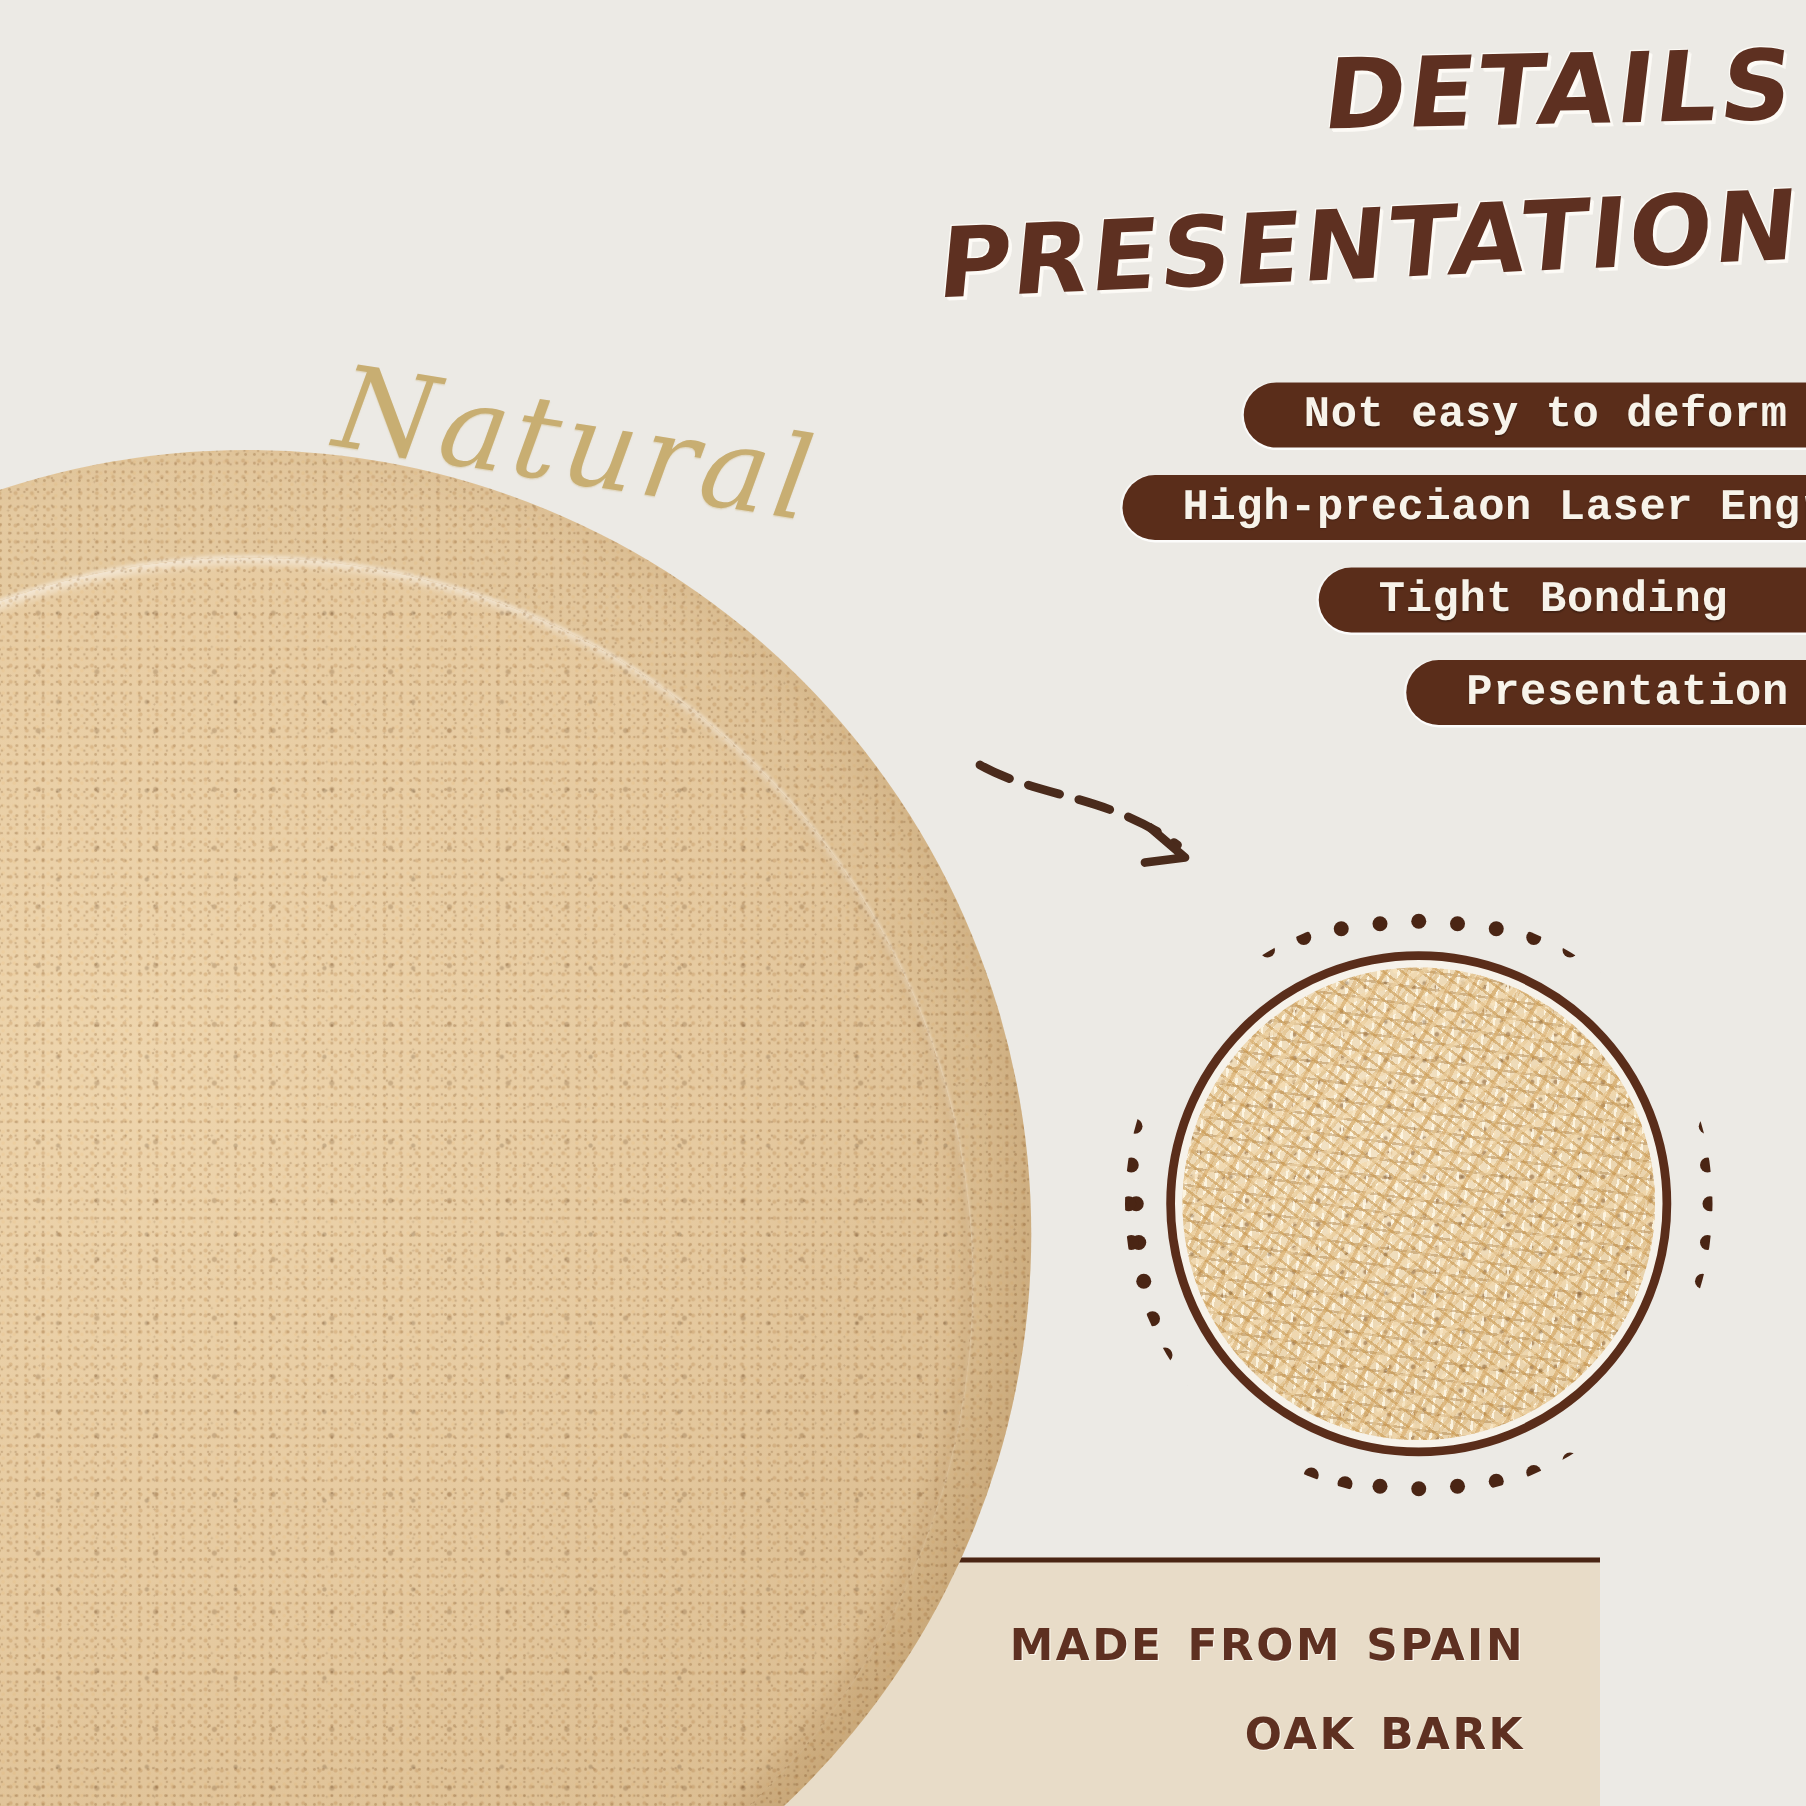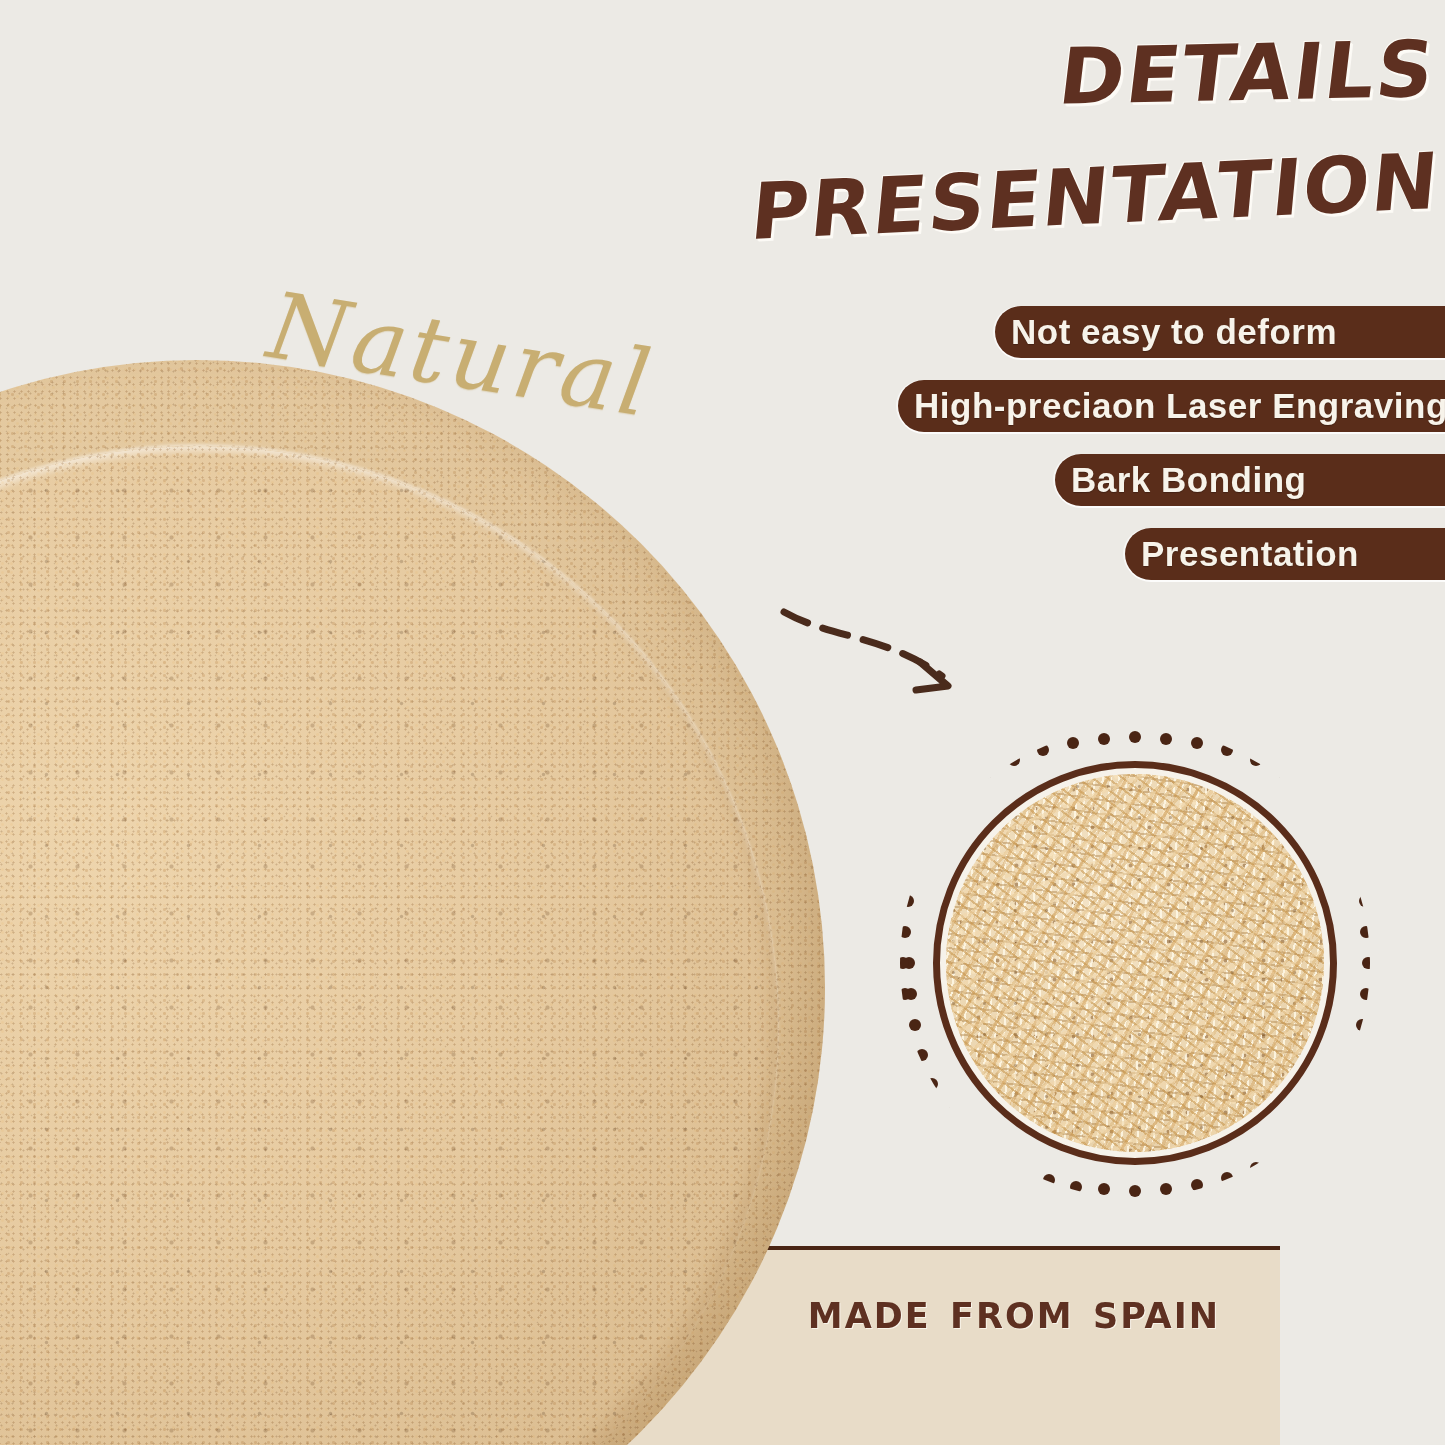--- a/index.html
+++ b/index.html
@@ -140,26 +140,26 @@
     margin-bottom:22px;
     background:#5a2d1a;
     border-top-left-radius:26px;
     border-bottom-left-radius:26px;
     display:flex;
     align-items:center;
     box-shadow:0 2px 0 rgba(255,255,255,.85), -2px 0 0 rgba(255,255,255,.6);
   }
   .badge-label{
     color:#f7f3ea;
-    font-family:Liberation Sans, sans-serif;
+    font-family:Liberation Mono, monospace;
     font-weight:700;
     font-size:35px;
     letter-spacing:.5px;
     white-space:nowrap;
-    padding-left:16px;
+    padding-left:48px;
     text-shadow:0 1px 1px rgba(0,0,0,.25);
   }
   .b1{ margin-left:995px; width:460px; }
   .b2{ margin-left:898px; width:557px; }
   .b3{ margin-left:1055px; width:400px; }
   .b4{ margin-left:1125px; width:330px; }
 
   
   .arrow{
     position:absolute;
@@ -276,21 +276,21 @@
   <div class="natural">Natural</div>
 
   <div class="badges">
     <div class="badge b1">
       <span class="badge-label">Not easy to deform</span>
     </div>
     <div class="badge b2">
       <span class="badge-label">High-preciaon Laser Engraving</span>
     </div>
     <div class="badge b3">
-      <span class="badge-label">Bark Bonding</span>
+      <span class="badge-label">Tight Bonding</span>
     </div>
     <div class="badge b4">
       <span class="badge-label">Presentation</span>
     </div>
   </div>
 
   <div class="arrow">
     <svg width="230" height="120" viewBox="0 0 230 120">
       <path d="M14,22 C60,48 118,46 172,86" fill="none" stroke="#4a2b1c" stroke-width="7" stroke-linecap="round" stroke-dasharray="26 16"></path>
       <path d="M150,72 L178,96 L146,100" fill="none" stroke="#4a2b1c" stroke-width="7" stroke-linecap="round" stroke-linejoin="round"></path>
@@ -357,16 +357,17 @@
     <div class="ring-solid"></div>
     <div class="shavings">
       <div class="shav-tex"></div>
       <div class="shav-tex2"></div>
     </div>
   </div>
 
   <div class="banner">
     <div class="banner-inner">
       <div class="banner-line">Made from Spain</div>
+      <div class="banner-line">Oak Bark</div>
     </div>
   </div>
 
 </div>
 
 </body></html>

